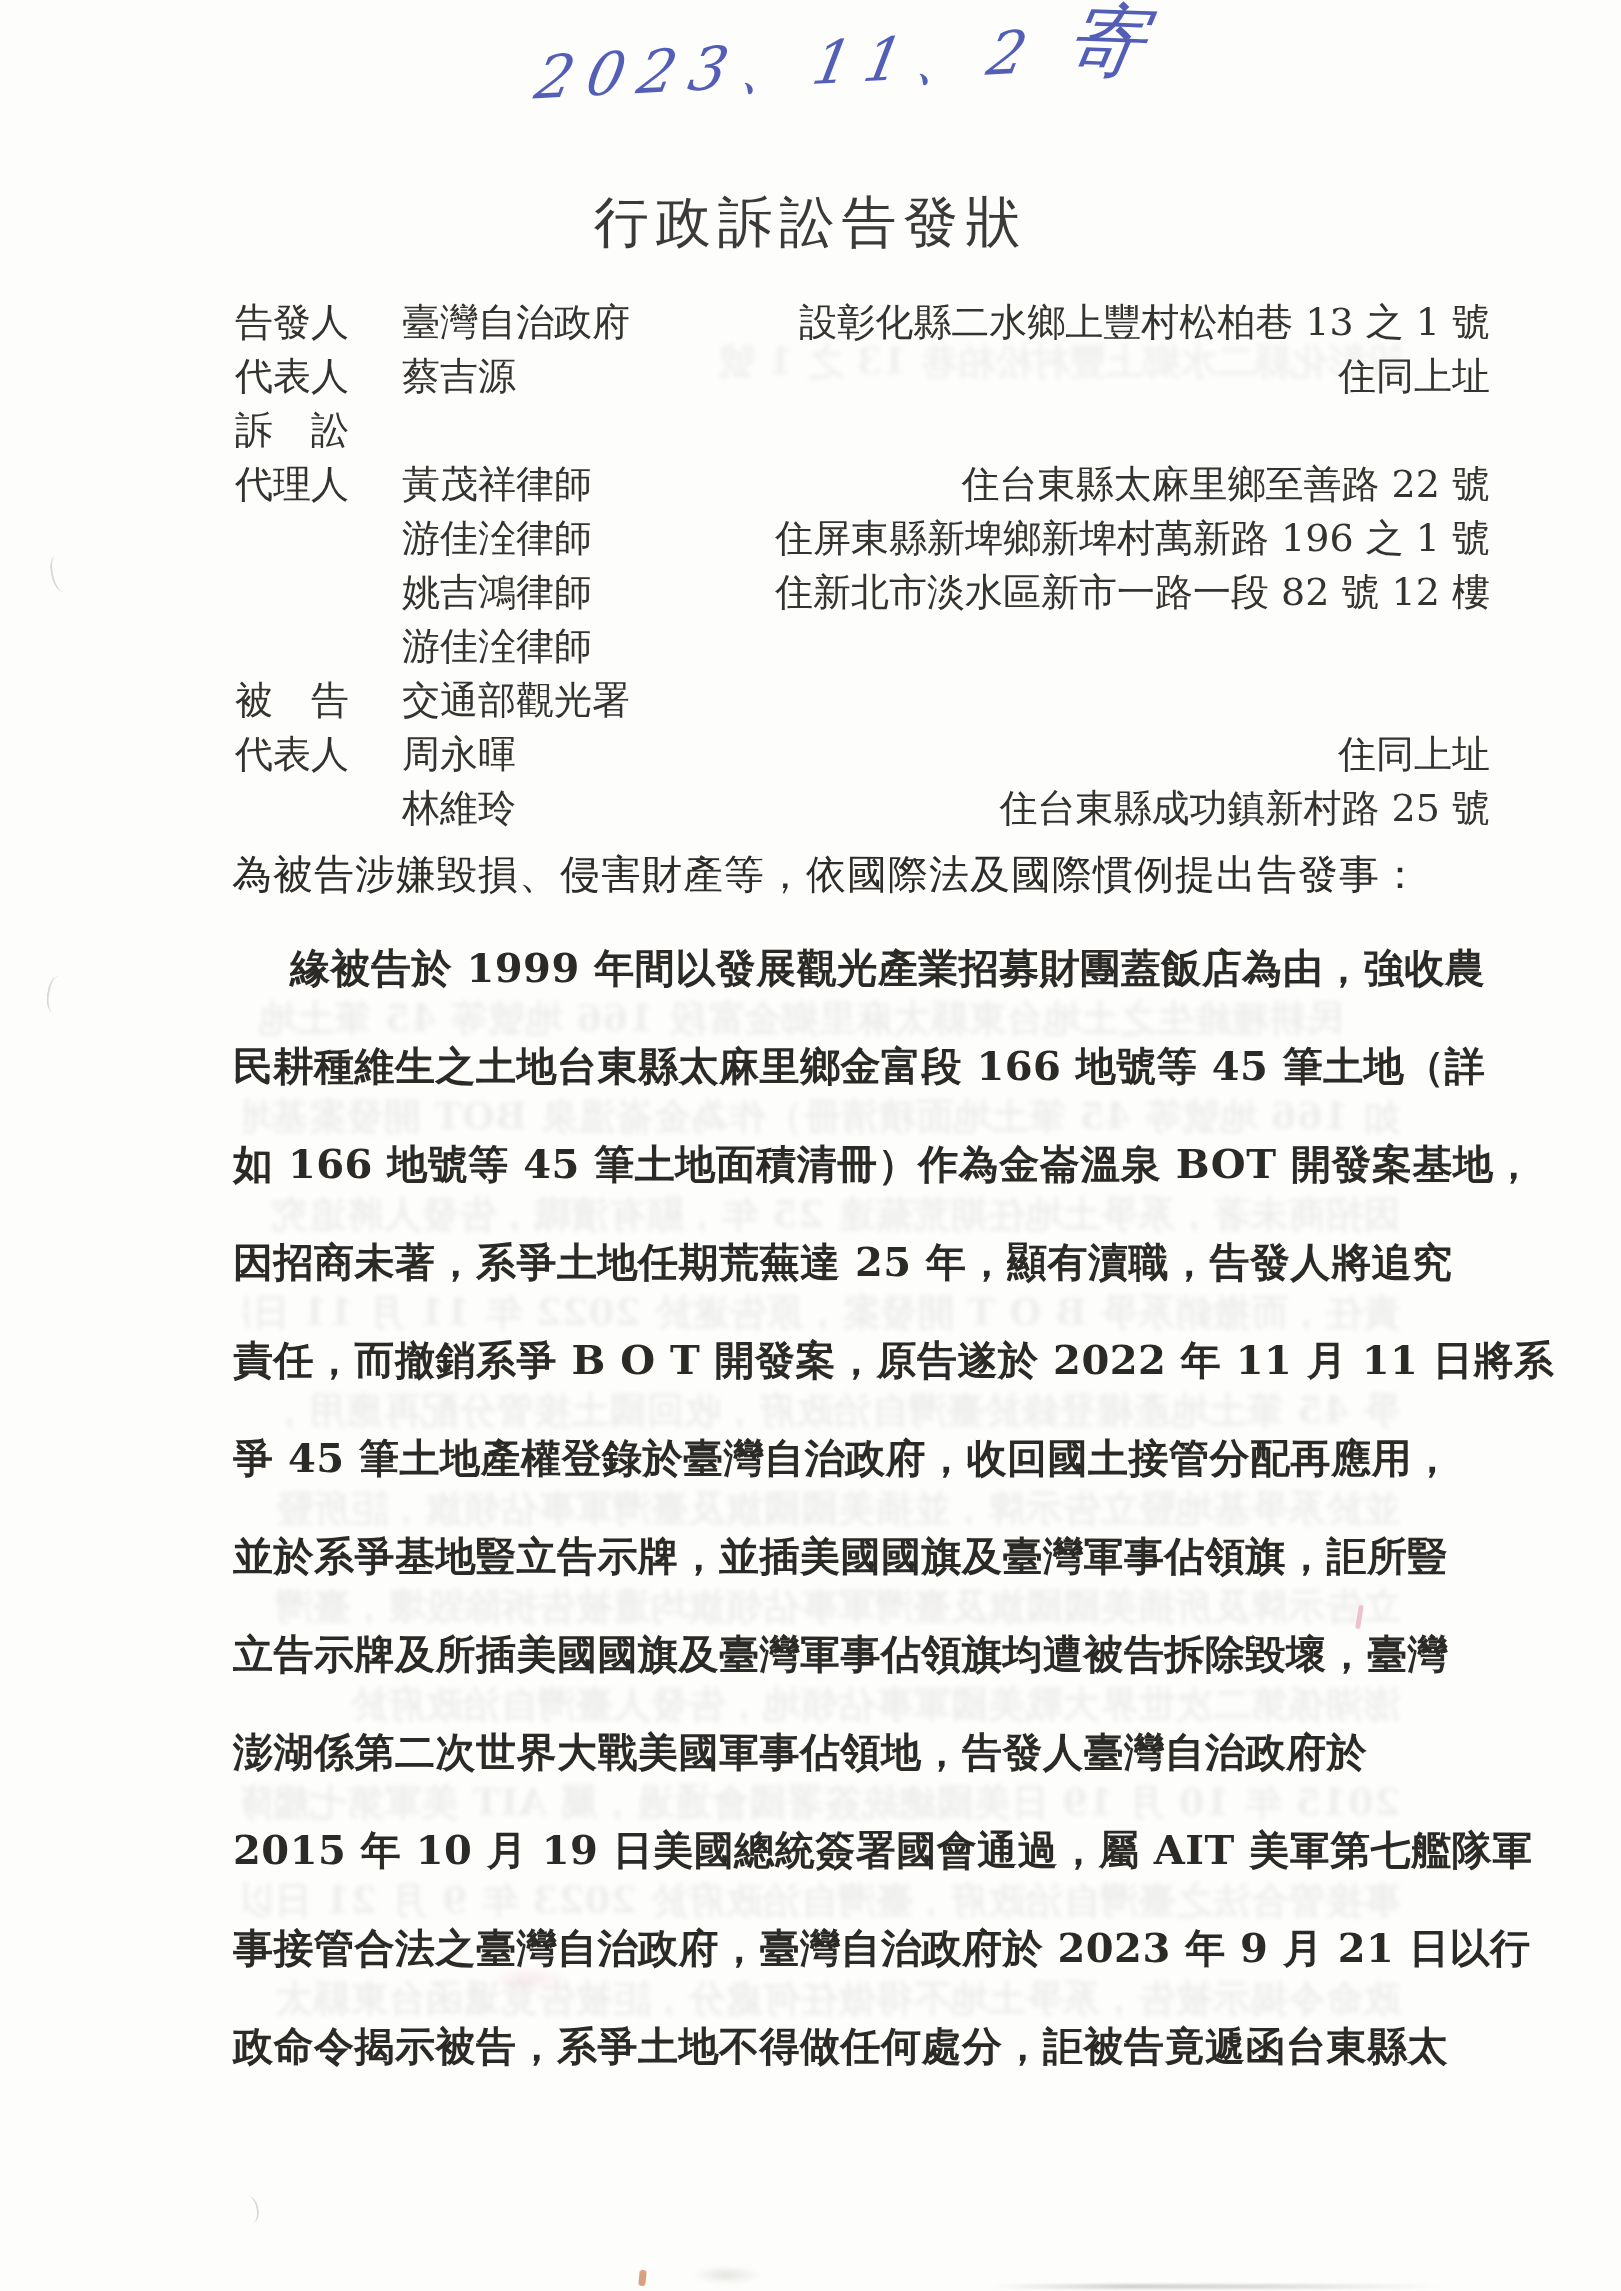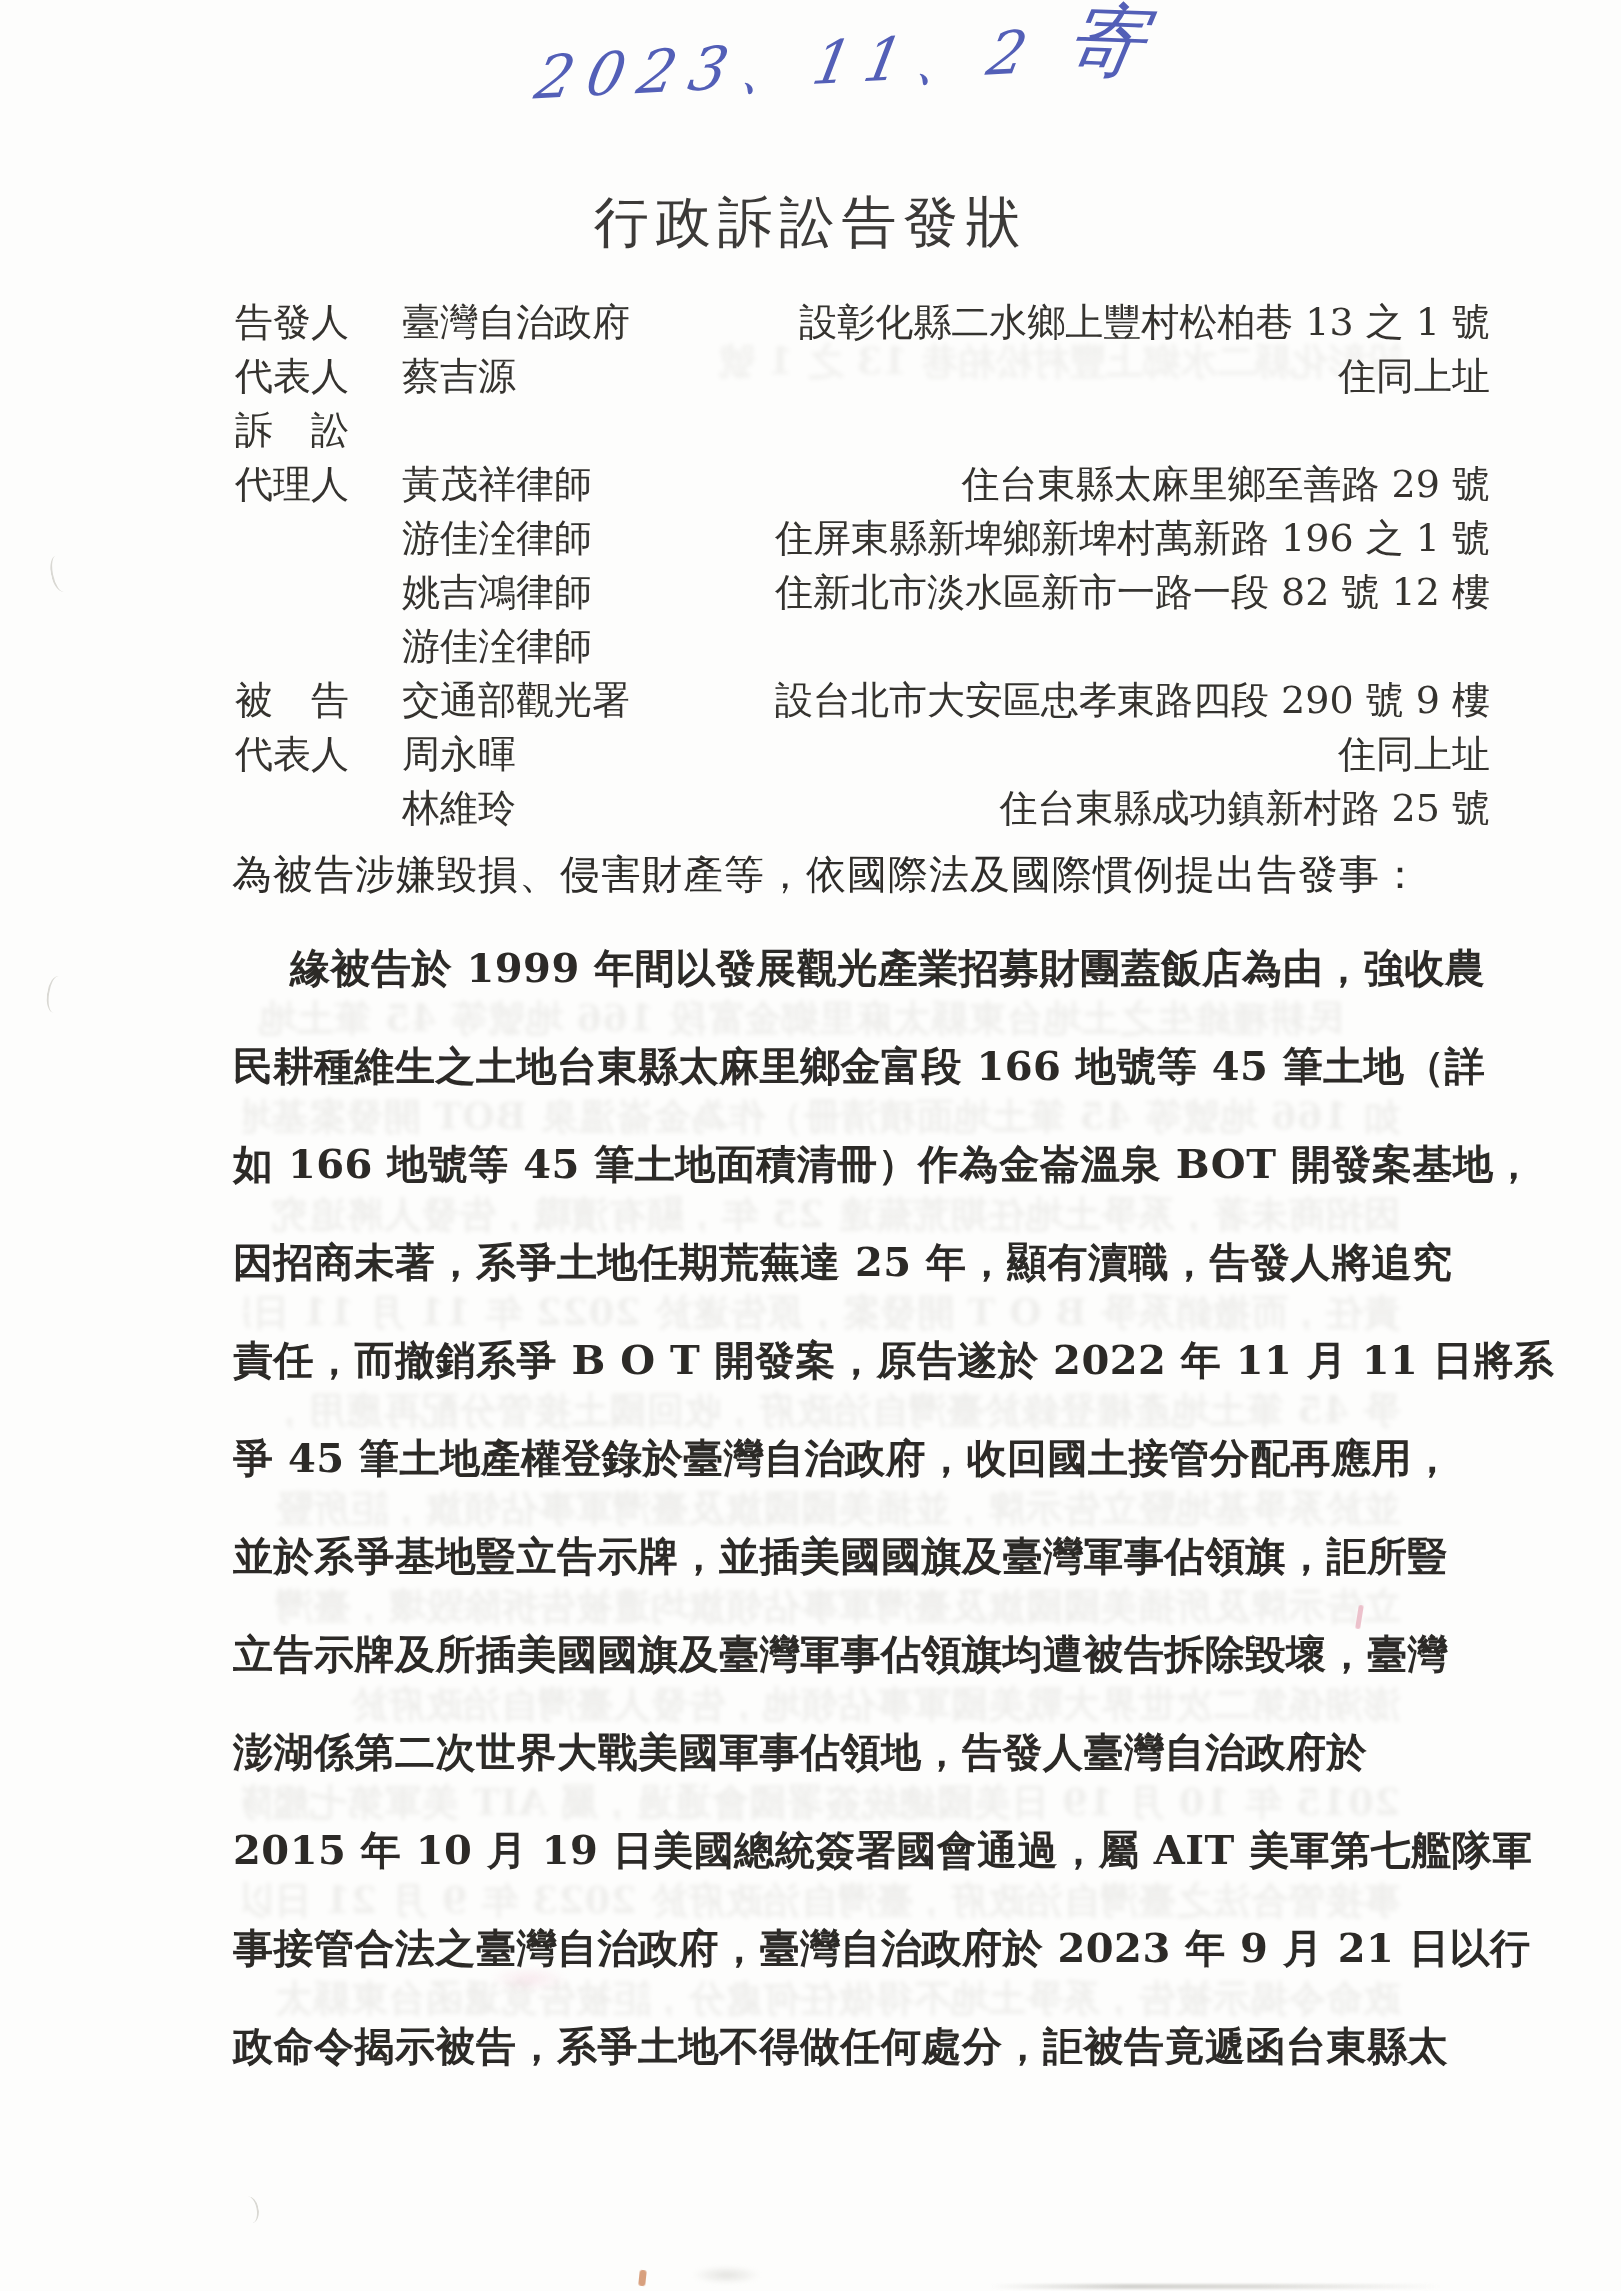--- a/index.html
+++ b/index.html
@@ -129,40 +129,39 @@
         <span class="party-address">住同上址</span>
       </div>
       <div class="party-row">
         <span class="party-label">訴　訟</span>
         <span class="party-name"></span>
         <span class="party-address"></span>
       </div>
       <div class="party-row">
         <span class="party-label">代理人</span>
         <span class="party-name">黃茂祥律師</span>
-        <span class="party-address">住台東縣太麻里鄉至善路 29 號</span>
+        <span class="party-address">住台東縣太麻里鄉至善路 22 號</span>
       </div>
       <div class="party-row">
         <span class="party-label"></span>
         <span class="party-name">游佳洤律師</span>
         <span class="party-address">住屏東縣新埤鄉新埤村萬新路 196 之 1 號</span>
       </div>
       <div class="party-row">
         <span class="party-label"></span>
         <span class="party-name">姚吉鴻律師</span>
         <span class="party-address">住新北市淡水區新市一路一段 82 號 12 樓</span>
       </div>
       <div class="party-row">
         <span class="party-label"></span>
         <span class="party-name">游佳洤律師</span>
       </div>
       <div class="party-row">
         <span class="party-label">被　告</span>
         <span class="party-name">交通部觀光署</span>
-        <span class="party-address">設台北市大安區忠孝東路四段 290 號 9 樓</span>
       </div>
       <div class="party-row">
         <span class="party-label">代表人</span>
         <span class="party-name">周永暉</span>
         <span class="party-address">住同上址</span>
       </div>
       <div class="party-row">
         <span class="party-label"></span>
         <span class="party-name">林維玲</span>
         <span class="party-address">住台東縣成功鎮新村路 25 號</span>

